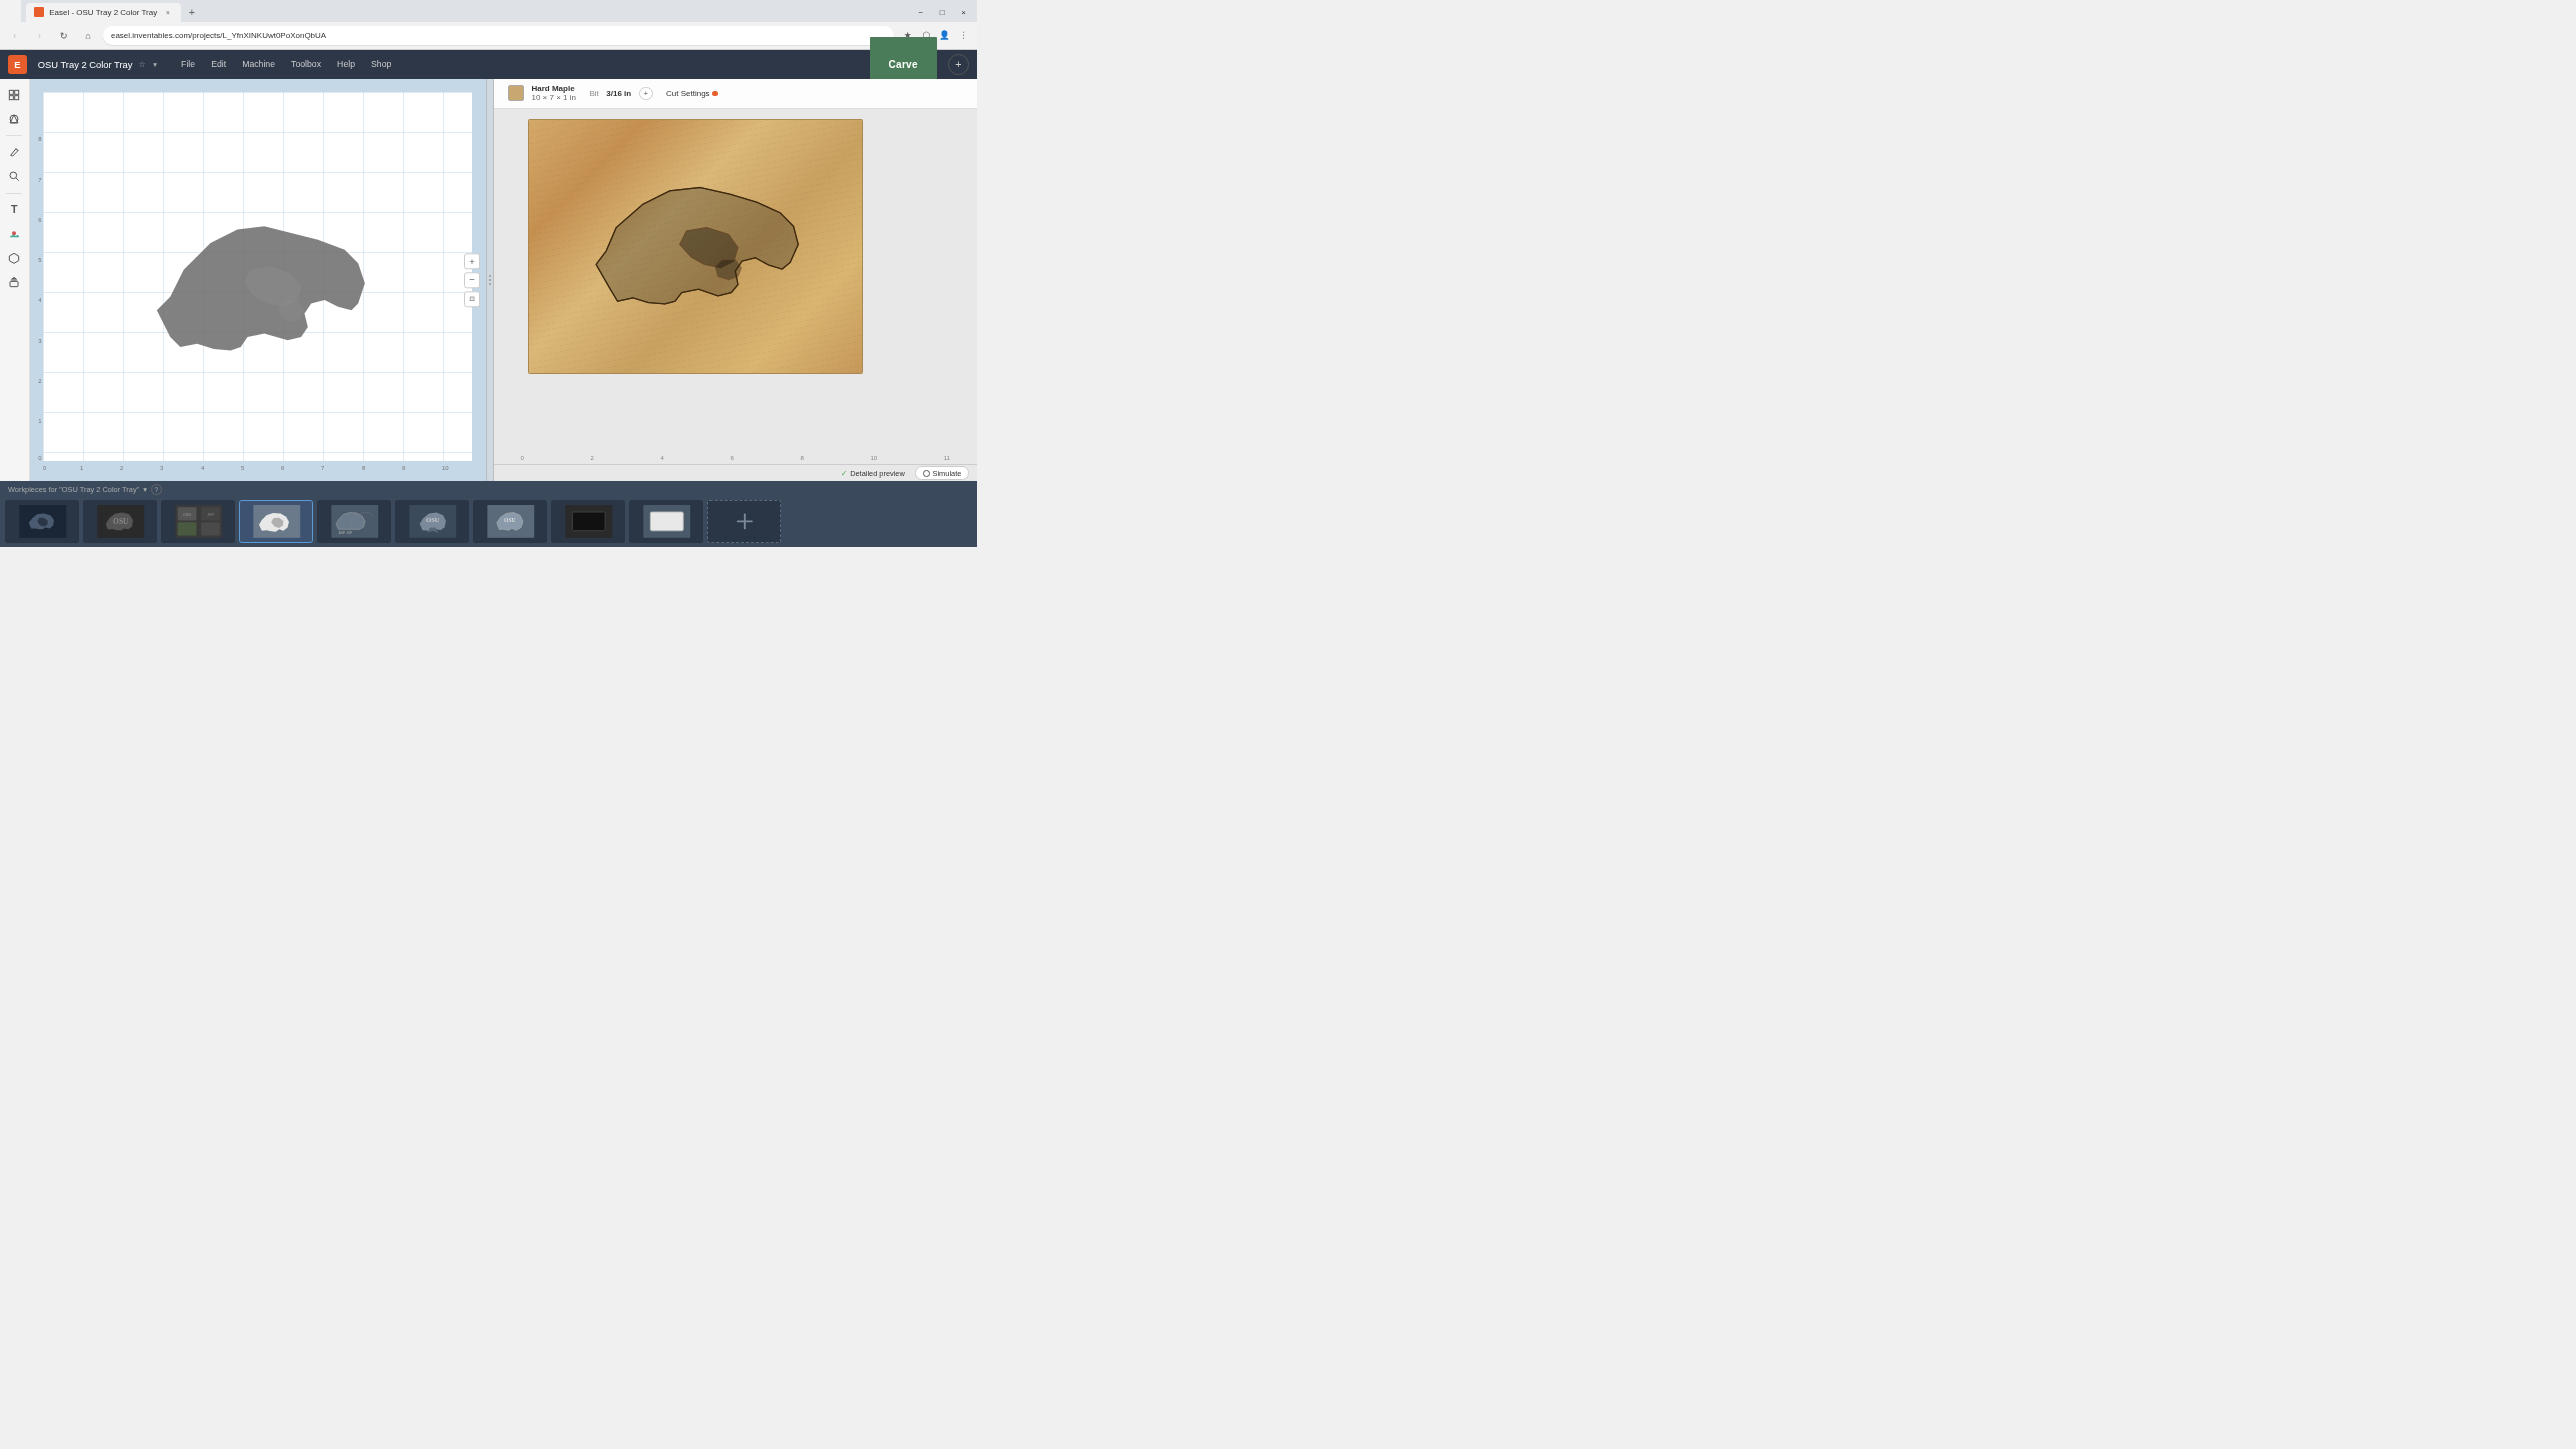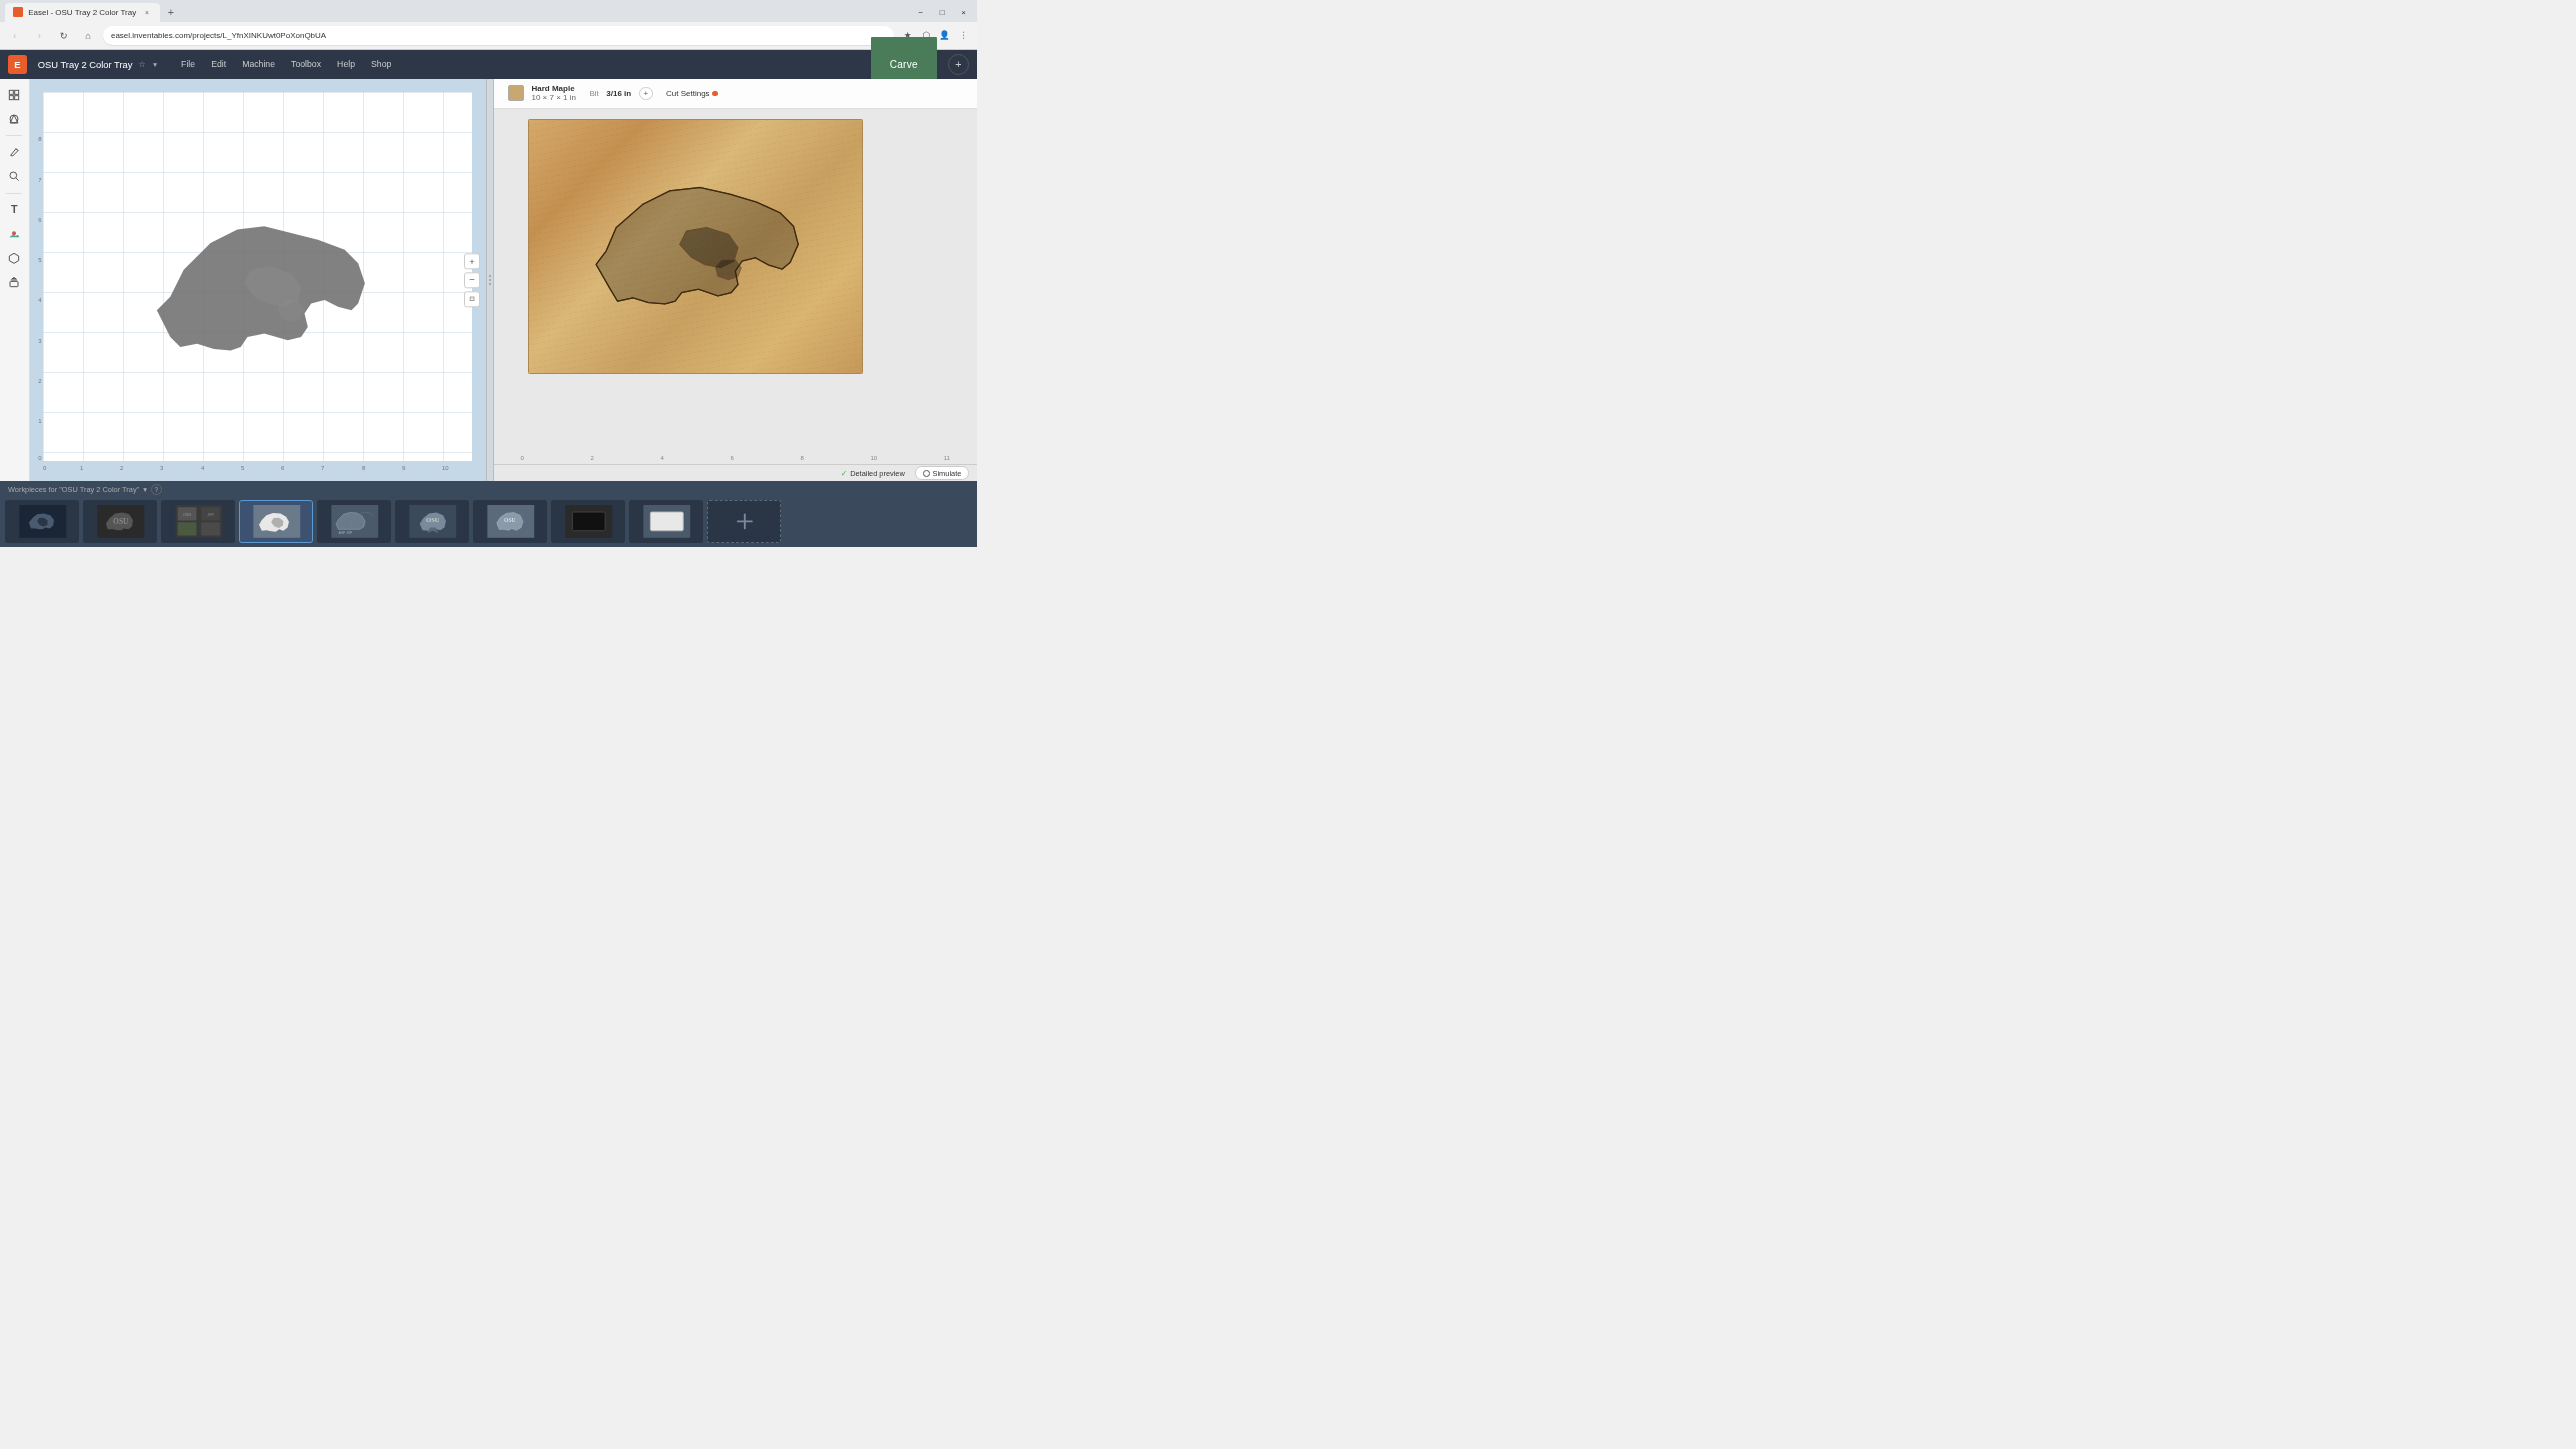--- a/index.html
+++ b/index.html
@@ -16,20 +16,21 @@
     .browser-chrome {
       background: #f2f2f2;
       border-bottom: 0.7px solid #ccc;
     }
     .tab-bar {
       display: flex;
       align-items: center;
       height: 21.5px;
       padding: 2.7px 5.4px 0;
       background: #dee1e6;
+      margin-left: 21px;
     }
     .tab {
       display: flex;
       align-items: center;
       height: 19px;
       padding: 0 8px;
       background: #f2f2f2;
       border-radius: 4px 4px 0 0;
       font-size: 8px;
       color: #333;
@@ -182,21 +183,21 @@
       cursor: pointer;
       border-radius: 2.7px;
     }
     .carve-btn {
       margin-left: auto;
       background: #4a7c59;
       color: white;
       border: none;
       padding: 22px 19px;
       font-size: 10px;
-      font-weight: 400;
+      font-weight: 700;
       border-radius: 1px;
       cursor: pointer;
       letter-spacing: 0.3px;
     }
     .header-action-btn {
       width: 21.5px;
       height: 21.5px;
       border: 1.3px solid #555;
       border-radius: 50%;
       display: flex;

